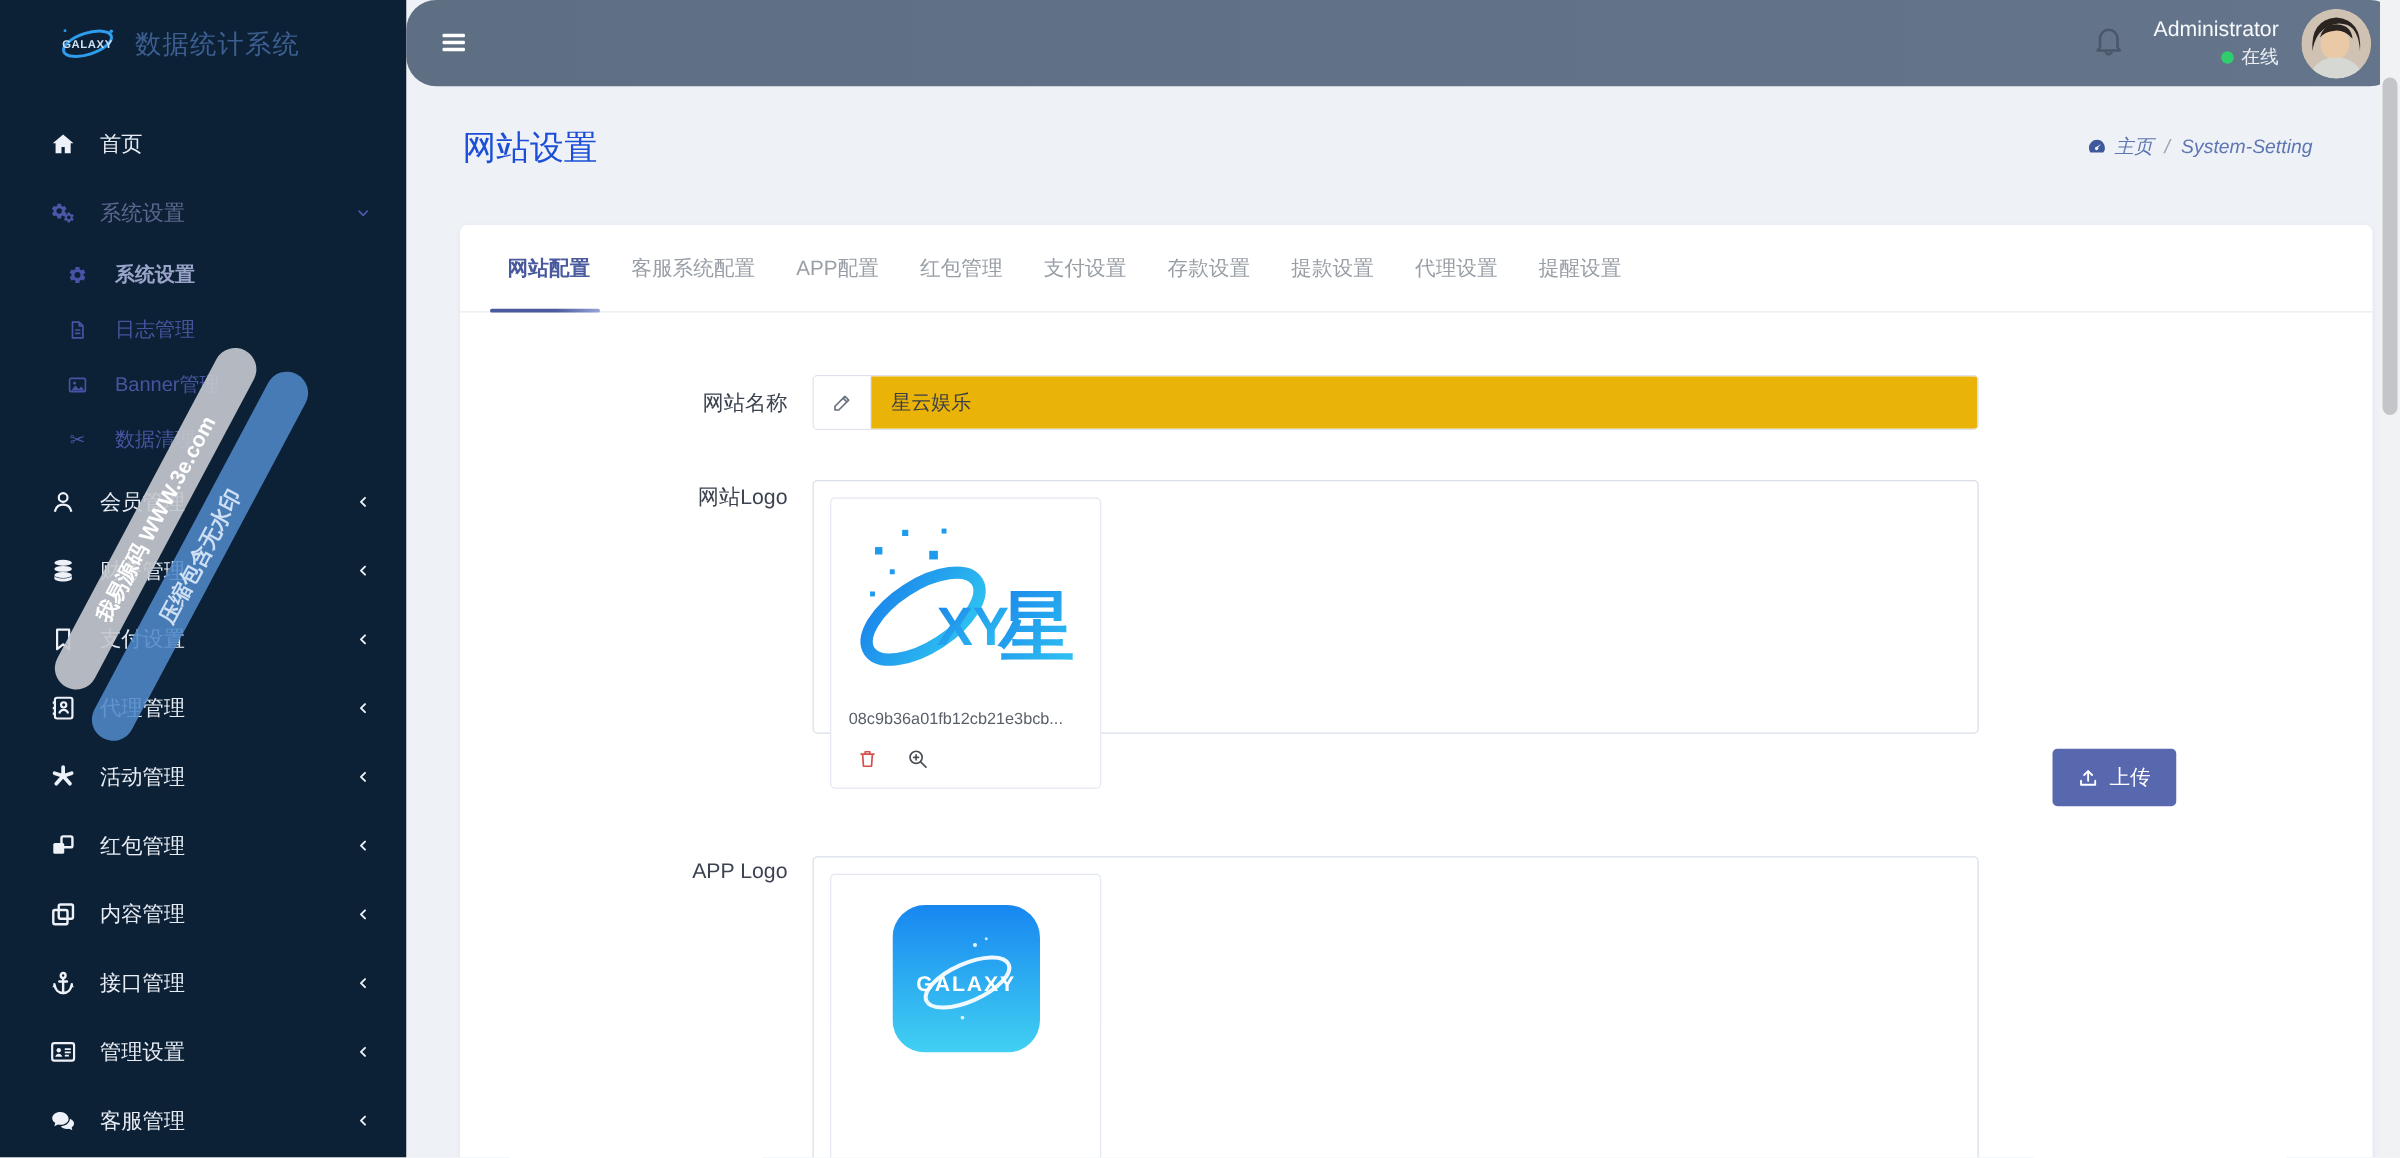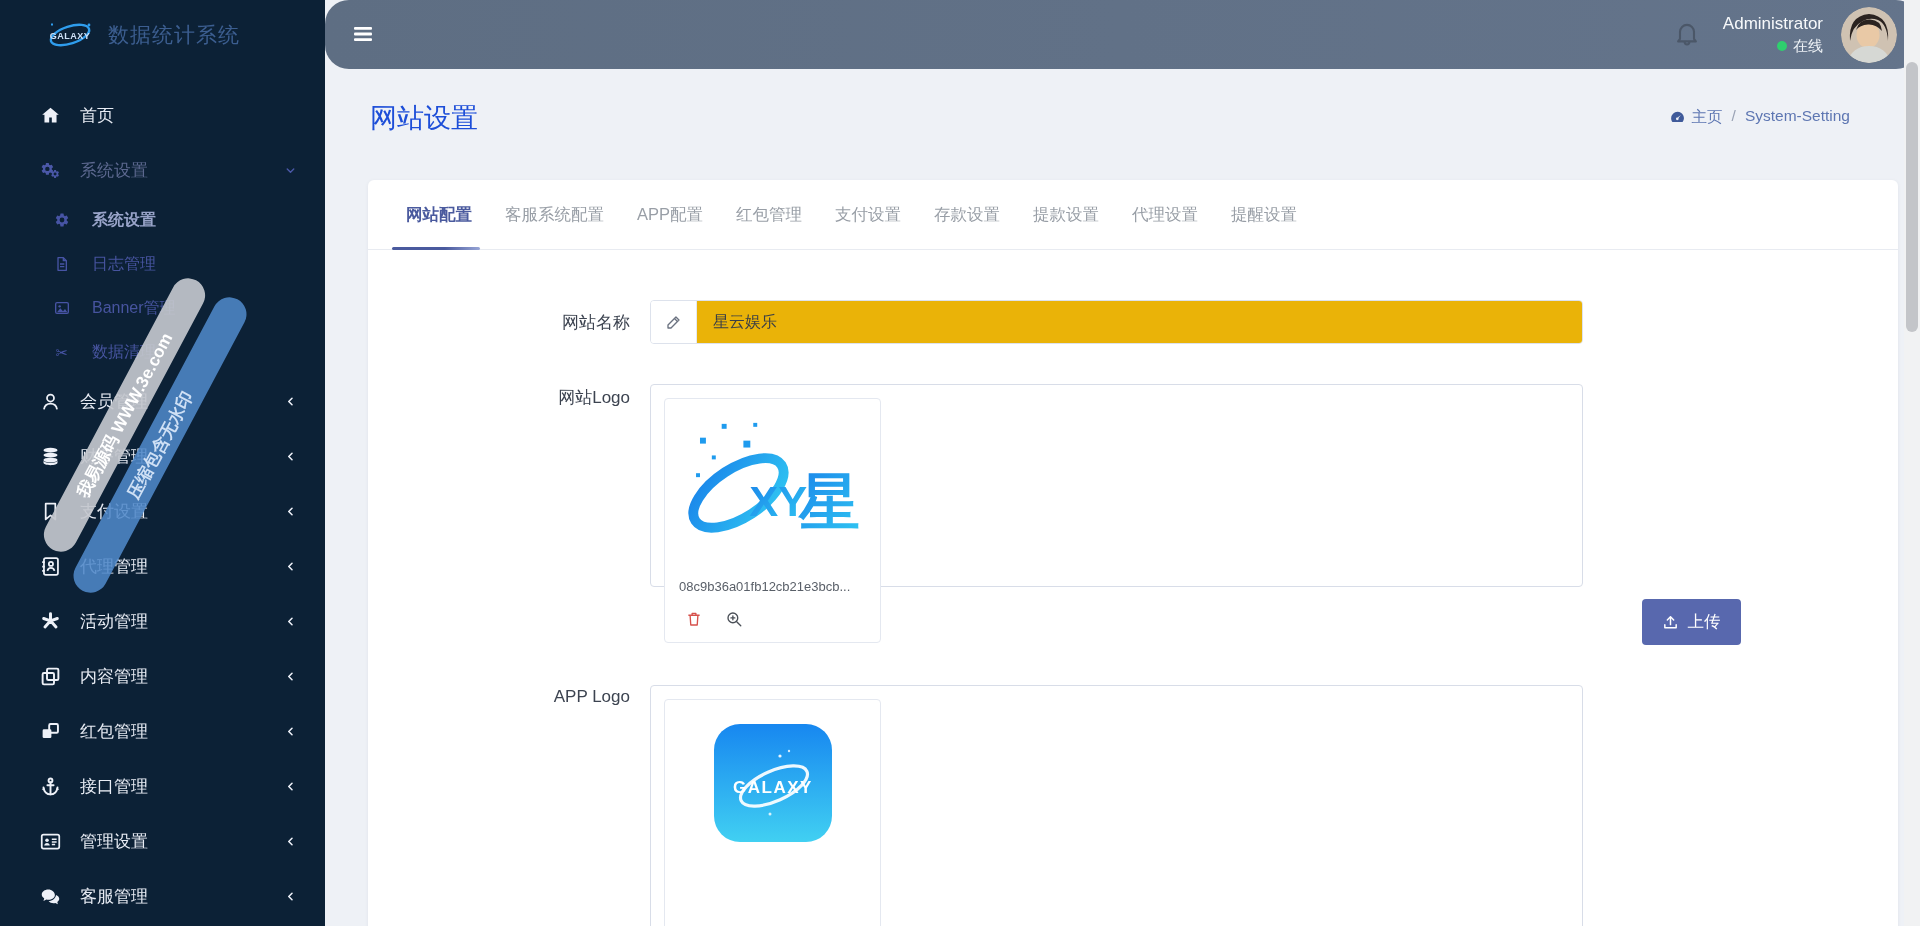--- a/index.html
+++ b/index.html
@@ -47,21 +47,21 @@
   .avatar { width:56px; height:56px; border-radius:50%; overflow:hidden; cursor:pointer; flex:none; }
 
   
   .scrollbar { position:absolute; right:0; top:0; bottom:0; width:16px; background:#f1f2f3; z-index:6; }
   .scroll-thumb { position:absolute; left:2px; right:2px; top:62px; height:270px; background:#c3c5c9; border-radius:7px; }
 
   
   .content { position:absolute; left:325px; top:69px; right:0; bottom:0; background:#eef1f6; overflow:hidden; padding-top:26px; }
   .page-head { margin:0 70px 0 45px; height:45px; display:flex; justify-content:space-between; align-items:center; }
   .page-title { font-size:27px; color:#1d4ed8; font-weight:500; }
-  .breadcrumb { display:flex; align-items:flex-start; gap:9px; font-size:15.5px; color:#5d76b2; }
+  .breadcrumb { display:flex; align-items:center; gap:9px; font-size:15.5px; color:#5d76b2;font-style:italic; }
   .crumb-home { display:flex; align-items:center; gap:6px; cursor:pointer; }
   .crumb-home svg { width:17px; height:17px; color:#3f5a9a; }
   .crumb-sep { color:#9aa3b5; }
   .crumb-current { cursor:pointer; }
 
   .card { margin:30px 22px 0 43px; background:#ffffff; border-radius:6px; box-shadow:0 1px 4px rgba(20,30,60,.06); height:1010px; }
 
   
   .tabs { display:flex; gap:33px; padding:0 38px; height:70px; align-items:center; border-bottom:1px solid #e8ebf1;margin-top:40px; }
   .tab { height:100%; display:flex; align-items:center; font-size:16.5px; color:#989ea6; cursor:pointer; position:relative; }
@@ -78,21 +78,21 @@
   .input-prefix { width:46px; background:#ffffff; border-right:1px solid #e5e9f1; display:flex; align-items:center; justify-content:center; color:#6b7280; }
   .input-prefix svg { width:18px; height:18px; }
   .input-group input { flex:1; border:none; outline:none; background:#eab308; font-size:16px; color:#3a3f46; padding:0 16px; font-family:inherit; }
 
   .row-box { margin-top:40px; }
   .row-box .flabel { padding-top:2px; }
   .big-box { border:1px solid #d8dde8; border-radius:4px; background:#fff; }
   .logo-box { height:203px; padding:13px; }
   .thumb { width:217px; border:1px solid #e4e8f0; border-radius:4px; background:#fff; padding:10px 10px 14px; }
   .thumb-img { height:158px; display:flex; align-items:center; justify-content:center; }
-  .thumb-name { margin-top:12px; font-size:13px; color:#595f68; white-space:nowrap; overflow:hidden; padding-left:4px; }
+  .thumb-name { margin-top:0; font-size:13px; color:#595f68; white-space:nowrap; overflow:hidden; padding-left:4px; }
   .thumb-actions { margin-top:16px; display:flex; gap:22px; padding-left:10px; }
   .t-act { cursor:pointer; display:flex; }
   .t-act svg { width:18px; height:18px; }
   .act-trash { color:#d6504b; }
   .act-zoom { color:#4a4f57; }
 
   .row-upload { margin-top:12px;justify-content:center; }
   .row-upload .fcontrol { display:flex; justify-content:flex-end; }
   .btn-upload { display:inline-flex; align-items:center; gap:9px; height:46px; padding:0 20px; background:#5868ae; color:#fff; font-size:16.5px; border:none; border-radius:4px; cursor:pointer; font-family:inherit; }
   .btn-upload svg { width:17px; height:17px; }
@@ -241,40 +241,40 @@
         </span>
         <span class="s-label">活动管理</span>
         <span class="s-chev">
           <svg viewBox="0 0 24 24" fill="none" stroke="currentColor" stroke-width="2.8" stroke-linecap="round" stroke-linejoin="round">
             <path d="M14.8 6l-6 6 6 6"></path>
           </svg>
         </span>
       </div>
       <div class="side-item root">
         <span class="s-icon">
+          <svg viewBox="0 0 24 24" fill="currentColor">
+            <rect x="10.5" y="3.5" width="10" height="10" rx="1.5" fill="none" stroke="currentColor" stroke-width="2.2"></rect>
+            <rect x="3" y="9.5" width="10" height="10" rx="1.5"></rect>
+          </svg>
+        </span>
+        <span class="s-label">红包管理</span>
+        <span class="s-chev">
+          <svg viewBox="0 0 24 24" fill="none" stroke="currentColor" stroke-width="2.8" stroke-linecap="round" stroke-linejoin="round">
+            <path d="M14.8 6l-6 6 6 6"></path>
+          </svg>
+        </span>
+      </div>
+      <div class="side-item root">
+        <span class="s-icon">
           <svg viewBox="0 0 24 24" fill="none" stroke="currentColor" stroke-width="2.2">
             <rect x="8" y="3" width="13" height="13" rx="1.5"></rect>
             <rect x="3" y="8" width="13" height="13" rx="1.5"></rect>
           </svg>
         </span>
         <span class="s-label">内容管理</span>
-        <span class="s-chev">
-          <svg viewBox="0 0 24 24" fill="none" stroke="currentColor" stroke-width="2.8" stroke-linecap="round" stroke-linejoin="round">
-            <path d="M14.8 6l-6 6 6 6"></path>
-          </svg>
-        </span>
-      </div>
-      <div class="side-item root">
-        <span class="s-icon">
-          <svg viewBox="0 0 24 24" fill="currentColor">
-            <rect x="10.5" y="3.5" width="10" height="10" rx="1.5" fill="none" stroke="currentColor" stroke-width="2.2"></rect>
-            <rect x="3" y="9.5" width="10" height="10" rx="1.5"></rect>
-          </svg>
-        </span>
-        <span class="s-label">红包管理</span>
         <span class="s-chev">
           <svg viewBox="0 0 24 24" fill="none" stroke="currentColor" stroke-width="2.8" stroke-linecap="round" stroke-linejoin="round">
             <path d="M14.8 6l-6 6 6 6"></path>
           </svg>
         </span>
       </div>
       <div class="side-item root">
         <span class="s-icon">
           <svg viewBox="0 0 24 24" fill="none" stroke="currentColor" stroke-width="2.2" stroke-linecap="round">
             <circle cx="12" cy="5" r="2.2"></circle>

